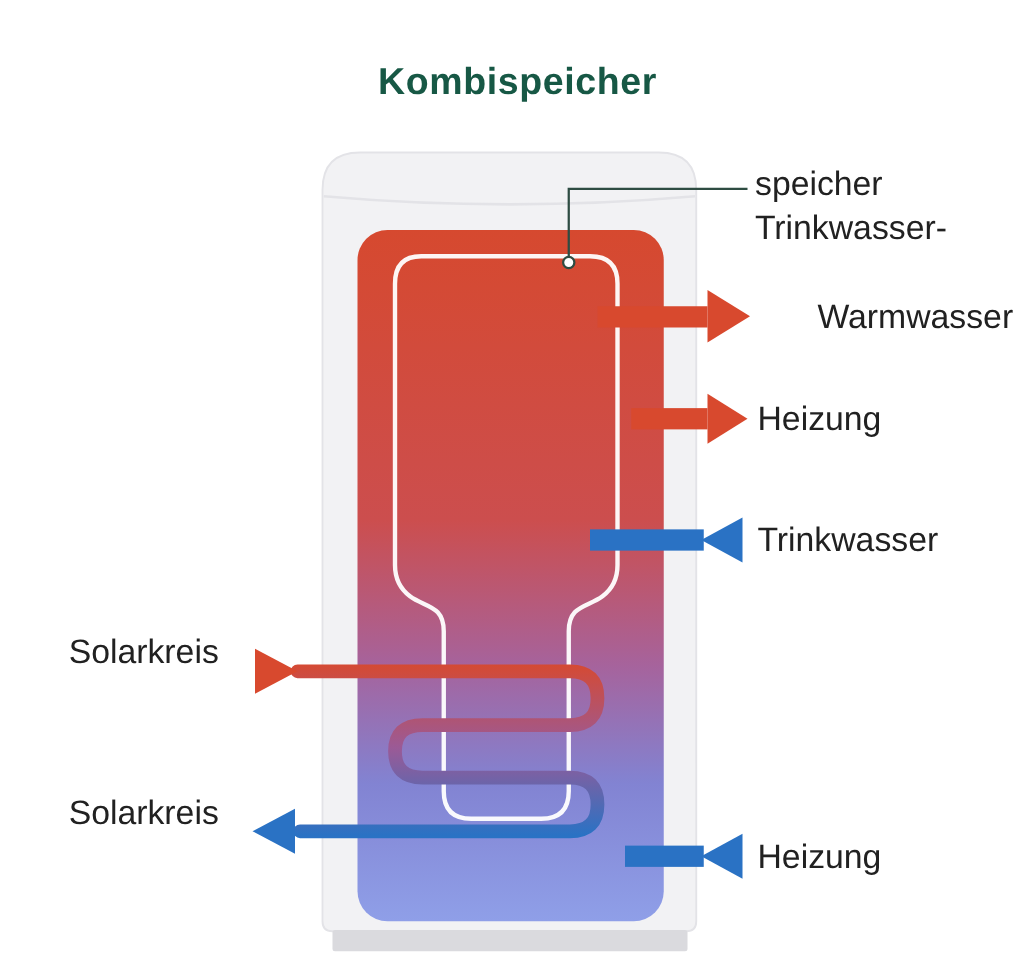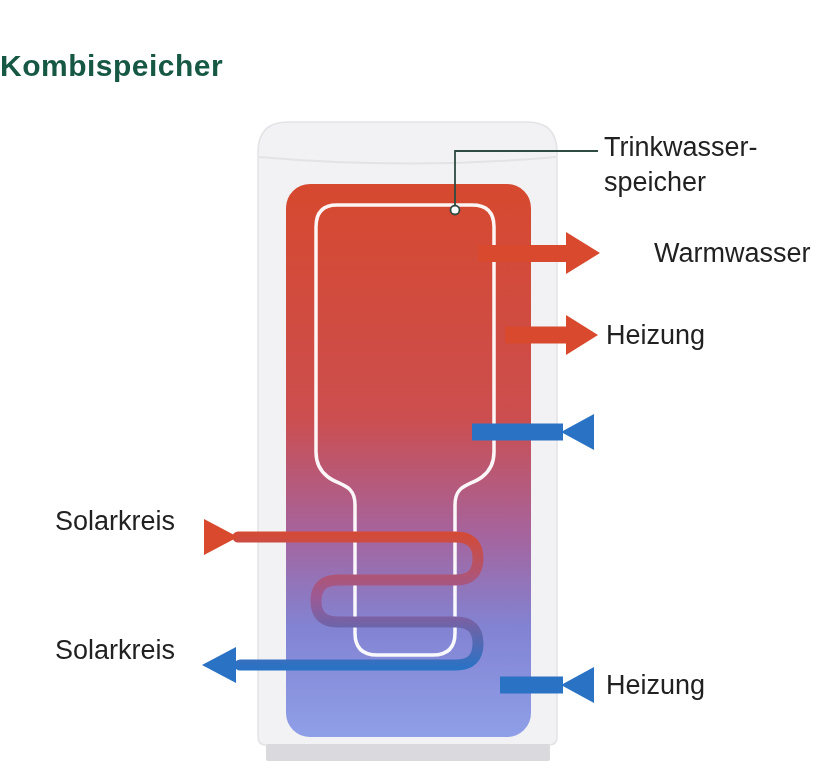--- a/index.html
+++ b/index.html
@@ -7,21 +7,21 @@
     position:relative;
     width:828px;height:782px;
     background:#ffffff;
     overflow:hidden;
     font-family:"Liberation Sans",sans-serif;
   }
   .title{
     position:absolute;
     top:48px;left:0;width:828px;
     margin:0;
-    text-align:left;
+    text-align:center;
     font-size:30px;line-height:36px;
     font-weight:700;
     letter-spacing:0.5px;
     color:var(--title-green,#175845);
   }
   .diagram-svg{position:absolute;top:0;left:0;}
   .label{
     position:absolute;
     font-size:27px;line-height:34px;
     color:var(--label-text,#212121);
@@ -110,28 +110,29 @@
     <g>
       <rect class="blue-fill" x="500" y="676.5" width="63" height="17"></rect>
       <polygon class="blue-fill" points="594,667 594,703 561,685"></polygon>
     </g>
 
     <polyline class="pointer" points="598,151 455,151 455,205"></polyline>
     <circle class="pointer-dot" cx="455" cy="210" r="4.5"></circle>
   </svg>
 
   <div class="label lbl-trinkwasserspeicher">
+    <span class="line">speicher</span>
     <span class="line">Trinkwasser-</span>
-    <span class="line">speicher</span>
   </div>
 
   <div class="label lbl-warmwasser">Warmwasser</div>
 
   <div class="label lbl-heizung-top">Heizung</div>
 
+  <div class="label lbl-trinkwasser">Trinkwasser</div>
 
   <div class="label lbl-ruecklauf">
     <span class="line">Solarkreis</span>
   </div>
 
   <div class="label lbl-vorlauf">
     <span class="line">Solarkreis</span>
   </div>
 
   <div class="label lbl-heizung-bottom">Heizung</div>

